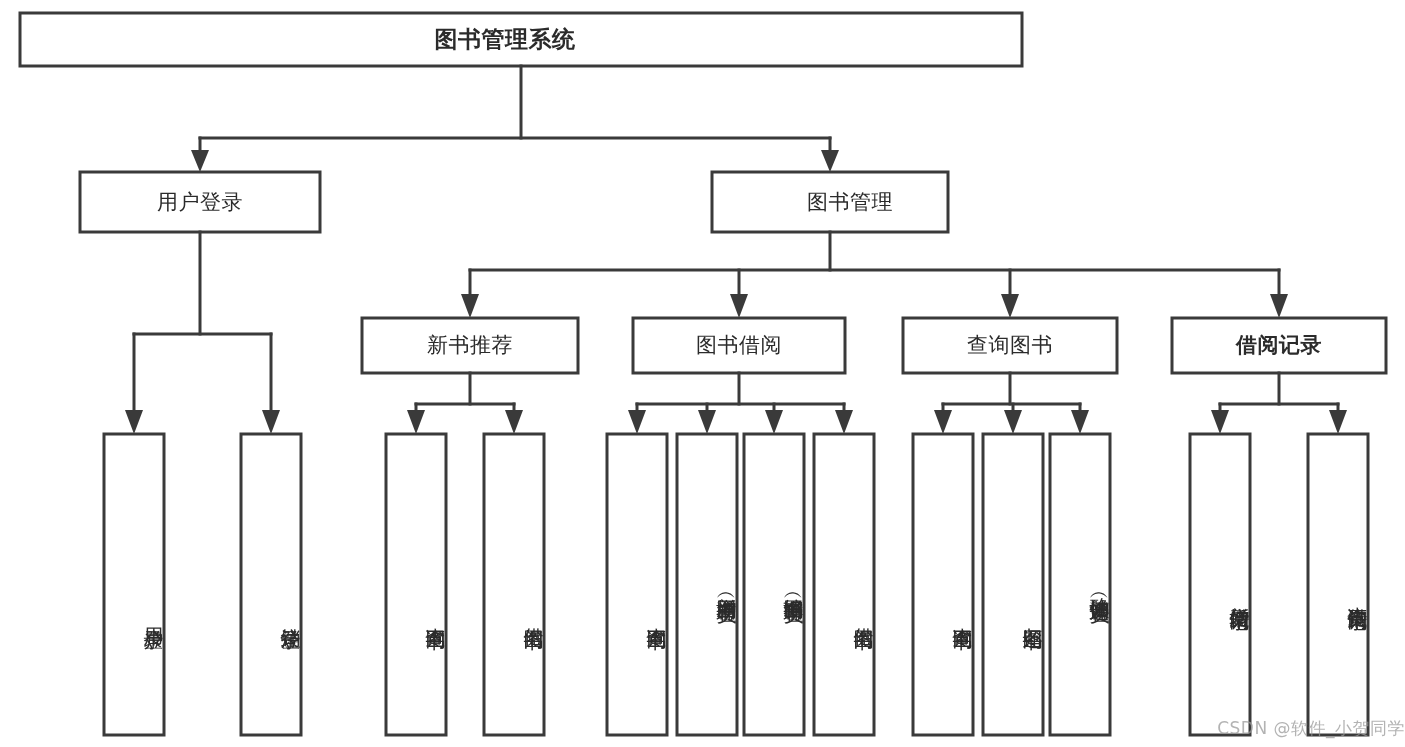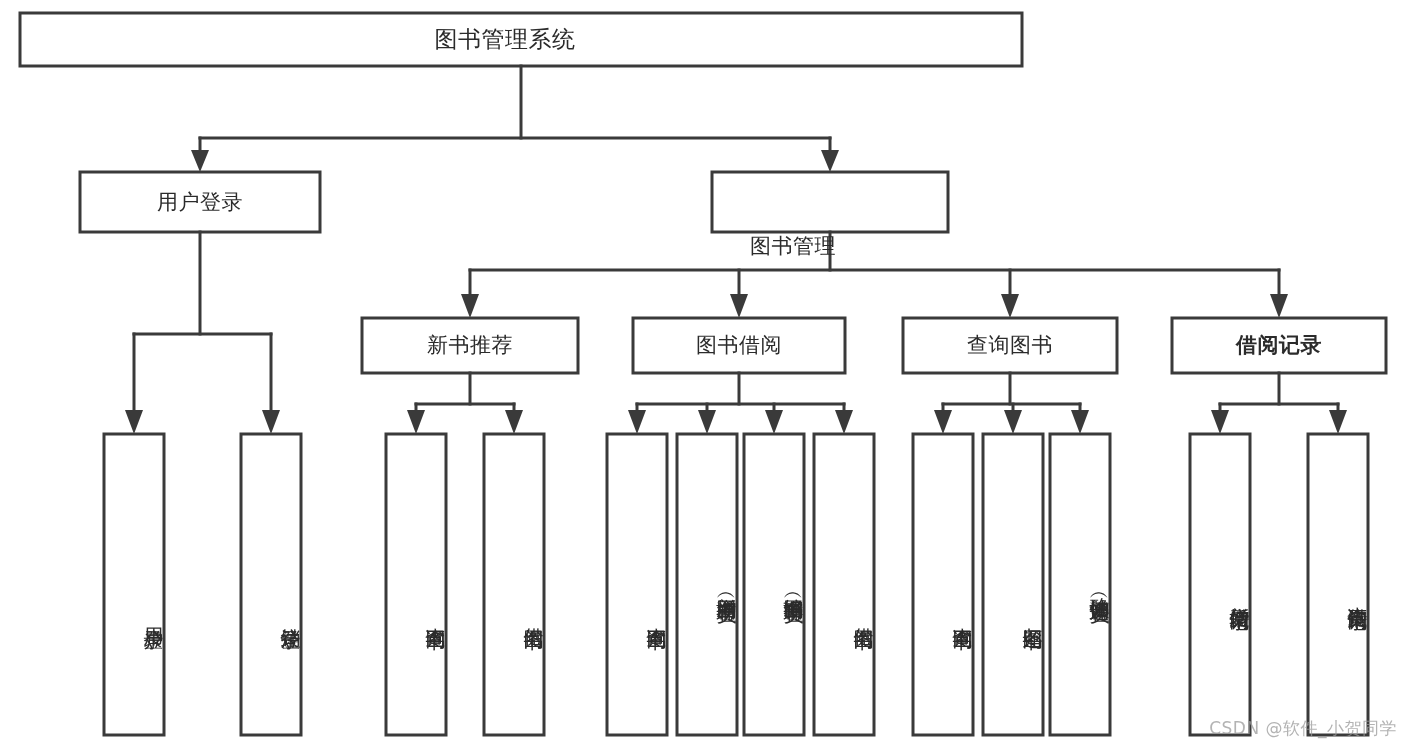--- a/index.html
+++ b/index.html
@@ -68,21 +68,21 @@
     text-orientation: upright;
     pointer-events: none;
     overflow: visible;
   }
   .node-hit {
     position: absolute;
     cursor: pointer;
   }
   .watermark {
     position: absolute;
-    right: 8px;
+    right: 0;
     bottom: 7px;
     font-size: 17px;
     color: #9a9a9a;
     opacity: 0.75;
     letter-spacing: 0.5px;
     white-space: nowrap;
     user-select: none;
   }
 </style>
 </head>
@@ -188,24 +188,24 @@
       <path class="connector" d="M 1279,373 L 1279,404"></path>
       <path class="connector" d="M 1220,404 L 1338,404"></path>
       <path class="connector" d="M 1220,404 L 1220,412"></path>
       <path class="connector" d="M 1338,404 L 1338,412"></path>
       <polygon class="arrow-head" points="1211,410 1229,410 1220,434"></polygon>
       <polygon class="arrow-head" points="1329,410 1347,410 1338,434"></polygon>
     </g>
 
   </svg>
 
-  <div class="node-label-h" style="left:20px; top:13px; width:970px; height:53px; font-size:23px;">图书管理系统</div>
+  <div class="node-label-h" style="left:20px; top:13px; width:970px; height:53px; font-size:23px;font-weight:bold;">图书管理系统</div>
 
   <div class="node-label-h" style="left:80px; top:172px; width:240px; height:60px;">用户登录</div>
-  <div class="node-label-h" style="left:675px; top:172px; width:236px; height:60px;margin-top:44px;">图书管理</div>
+  <div class="node-label-h" style="left:732px; top:172px; width:236px; height:60px;">图书管理</div>
 
   <div class="node-label-h" style="left:362px; top:318px; width:216px; height:55px;">新书推荐</div>
   <div class="node-label-h" style="left:633px; top:318px; width:212px; height:55px;text-align:right;">图书借阅</div>
   <div class="node-label-h" style="left:903px; top:318px; width:214px; height:55px;">查询图书</div>
   <div class="node-label-h" style="left:1172px; top:318px; width:214px; height:55px;font-weight:bold;">借阅记录</div>
 
   <div class="node-label-v" style="left:104px; top:504px; width:60px; height:220px;">用户登录</div>
   <div class="node-label-v" style="left:241px; top:504px; width:60px; height:220px;">注销登录</div>
 
   <div class="node-label-v" style="left:386px; top:504px; width:60px; height:220px;">查询图书</div>

